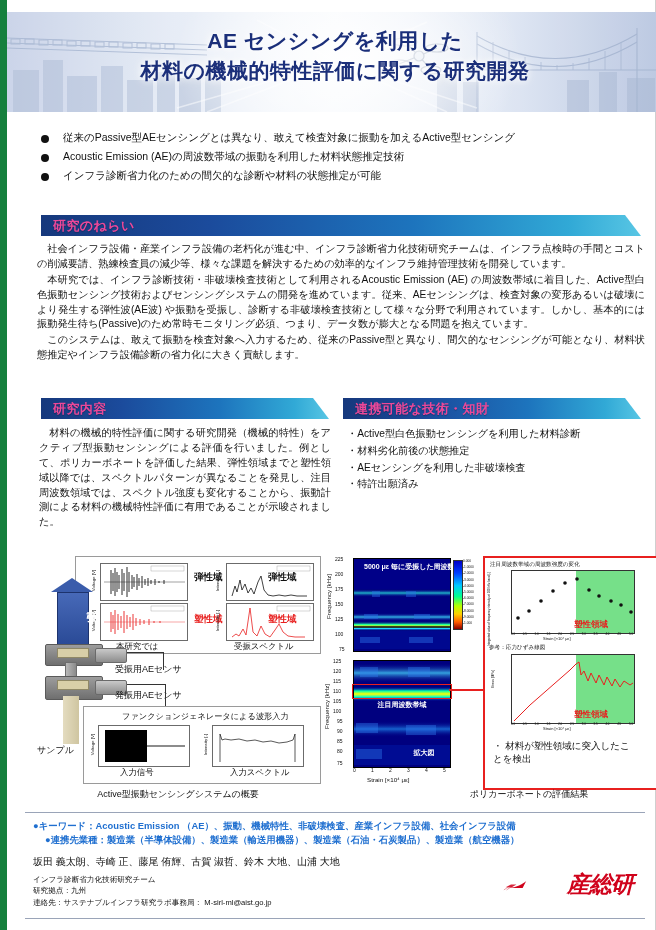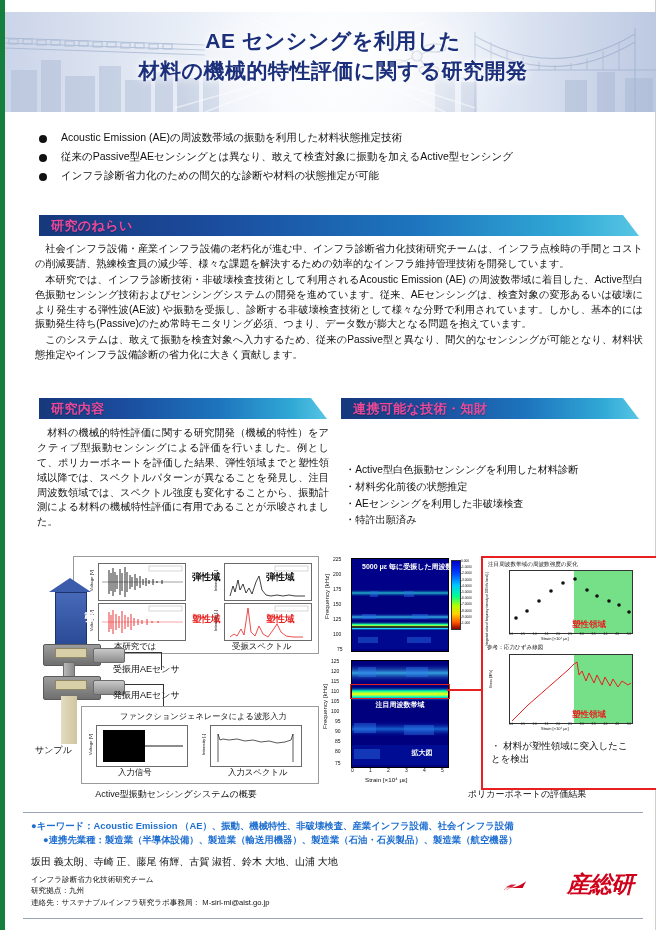--- a/index.html
+++ b/index.html
@@ -1,19 +1,19 @@
 <!DOCTYPE html>
 <html><head>
 <meta charset="utf-8">
 <style>
   html,body{margin:0;padding:0;background:#ffffff;}
   body{width:656px;height:930px;overflow:hidden;
        font-family:"Liberation Sans","DejaVu Sans",sans-serif;color:#000;}
   .poster{position:relative;width:656px;height:930px;background:#fff;box-sizing:border-box;
-          border-left:5px solid #15803d;border-right:1px solid #cfcfcf;}
+          border-left:7px solid #15803d;border-right:1px solid #cfcfcf;}
 
   
   .banner{position:relative;left:0;top:12px;width:656px;height:100px;overflow:hidden;
           background:linear-gradient(100deg,#d8dfef 0%,#e9eef7 18%,#f4f7fc 40%,#eaeff8 62%,#ccd6ea 100%);}
   .banner .skyline{position:absolute;inset:0;opacity:.85;}
   .banner .glow{position:absolute;left:52%;top:48%;width:340px;height:240px;
         transform:translate(-50%,-50%);
         background:radial-gradient(ellipse at center,rgba(255,255,255,.95) 0%,rgba(255,255,255,.55) 38%,rgba(255,255,255,0) 72%);}
   .banner-title{position:absolute;left:0;right:0;top:14px;text-align:center;
         font-size:21px;font-weight:bold;line-height:1.42;color:#1b2f7a;letter-spacing:.5px;
@@ -38,21 +38,21 @@
   .bodytext{font-size:10.2px;line-height:1.46;color:#111;text-align:justify;}
   .bodytext p{margin:0 0 1px 0;text-indent:1em;}
 
   #aim-head{position:absolute;left:34px;top:215px;width:600px;}
   #aim-body{position:absolute;left:30px;top:242px;width:608px;}
 
   
   #content-head{position:absolute;left:34px;top:398px;width:288px;}
   #tech-head{position:absolute;left:336px;top:398px;width:298px;}
   #content-body{position:absolute;left:32px;top:426px;width:292px;}
-  #tech-body{position:absolute;left:340px;top:426px;width:296px;margin-top:36px;}
+  #tech-body{position:absolute;left:340px;top:426px;width:296px;}
   .tlist{font-size:10.2px;line-height:1.65;color:#111;}
   .tlist div{white-space:nowrap;}
 
   
   .figarea{position:absolute;left:28px;top:556px;width:608px;height:248px;}
 
   
   .schem{position:absolute;left:0;top:0;width:286px;height:232px;}
   .schem .panelbox{position:absolute;border:1px solid #9a9a9a;background:#fff;}
   .cap{position:absolute;font-size:8.4px;color:#111;white-space:nowrap;}
@@ -202,25 +202,25 @@
     <div class="glow"></div>
     <div class="banner-title">
       <span>AE センシングを利用した</span>
       <span class="l2">材料の機械的特性評価に関する研究開発</span>
     </div>
   </div>
 
   <div class="topbullets">
     <div class="tb-row">
       <span class="tb-dot"></span>
-      <span class="tb-txt">Acoustic Emission (AE)の周波数帯域の振動を利用した材料状態推定技術</span>
+      <span class="tb-txt">従来のPassive型AEセンシングとは異なり、敢えて検査対象に振動を加えるActive型センシング</span>
     </div>
     <div class="tb-row">
       <span class="tb-dot"></span>
-      <span class="tb-txt">従来のPassive型AEセンシングとは異なり、敢えて検査対象に振動を加えるActive型センシング</span>
+      <span class="tb-txt">Acoustic Emission (AE)の周波数帯域の振動を利用した材料状態推定技術</span>
     </div>
     <div class="tb-row">
       <span class="tb-dot"></span>
       <span class="tb-txt">インフラ診断省力化のための間欠的な診断や材料の状態推定が可能</span>
     </div>
   </div>
 
   <div class="sechdr" id="aim-head">
     <div class="bar"></div>
     <div class="txt">研究のねらい</div>

